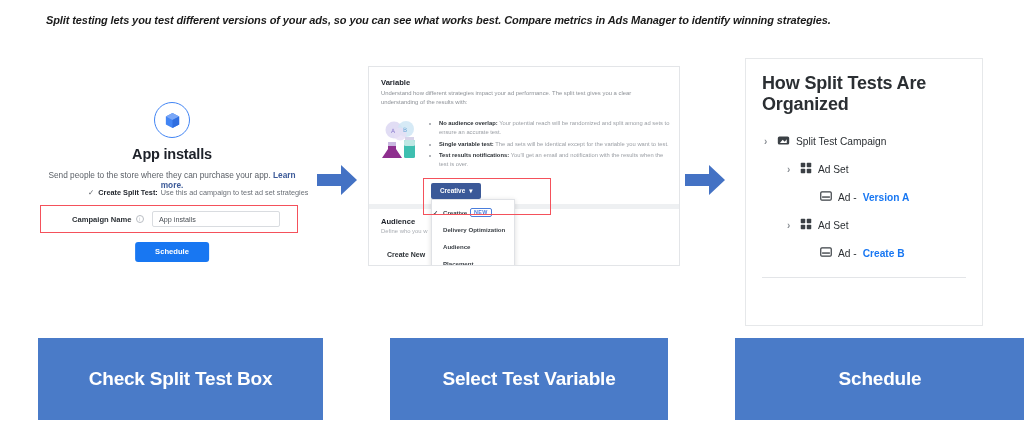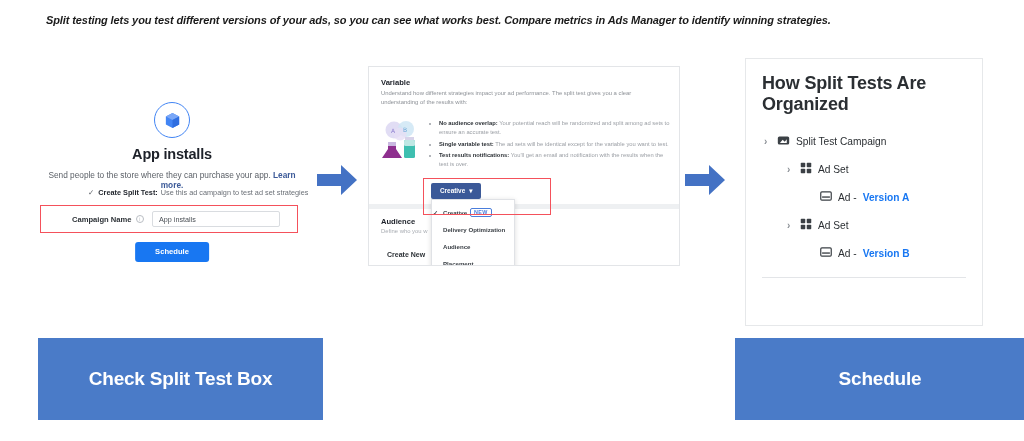--- a/index.html
+++ b/index.html
@@ -576,24 +576,25 @@
     </div>
 
     <div class="tree-row lvl3">
       <span>
         <svg width="12" height="12" viewBox="0 0 16 16" aria-hidden="true">
           <rect x="1" y="2.5" width="14" height="11" rx="1.5" fill="none" stroke="#3b4045" stroke-width="1.6"></rect>
           <rect x="2.8" y="8.5" width="10.4" height="1.8" fill="#3b4045"></rect>
         </svg>
       </span>
       <span>Ad - </span>
-      <span class="ver-link">Version B</span>
+      <span class="ver-link">Create B</span>
     </div>
 
     <hr class="p3-hr">
 
   </div>
 </div>
 
 <div class="captions">
   <div class="cap-box cap1">Check Split Test Box</div>
+  <div class="cap-box cap2">Select Test Variable</div>
   <div class="cap-box cap3">Schedule</div>
 </div>
 
 </body></html>

